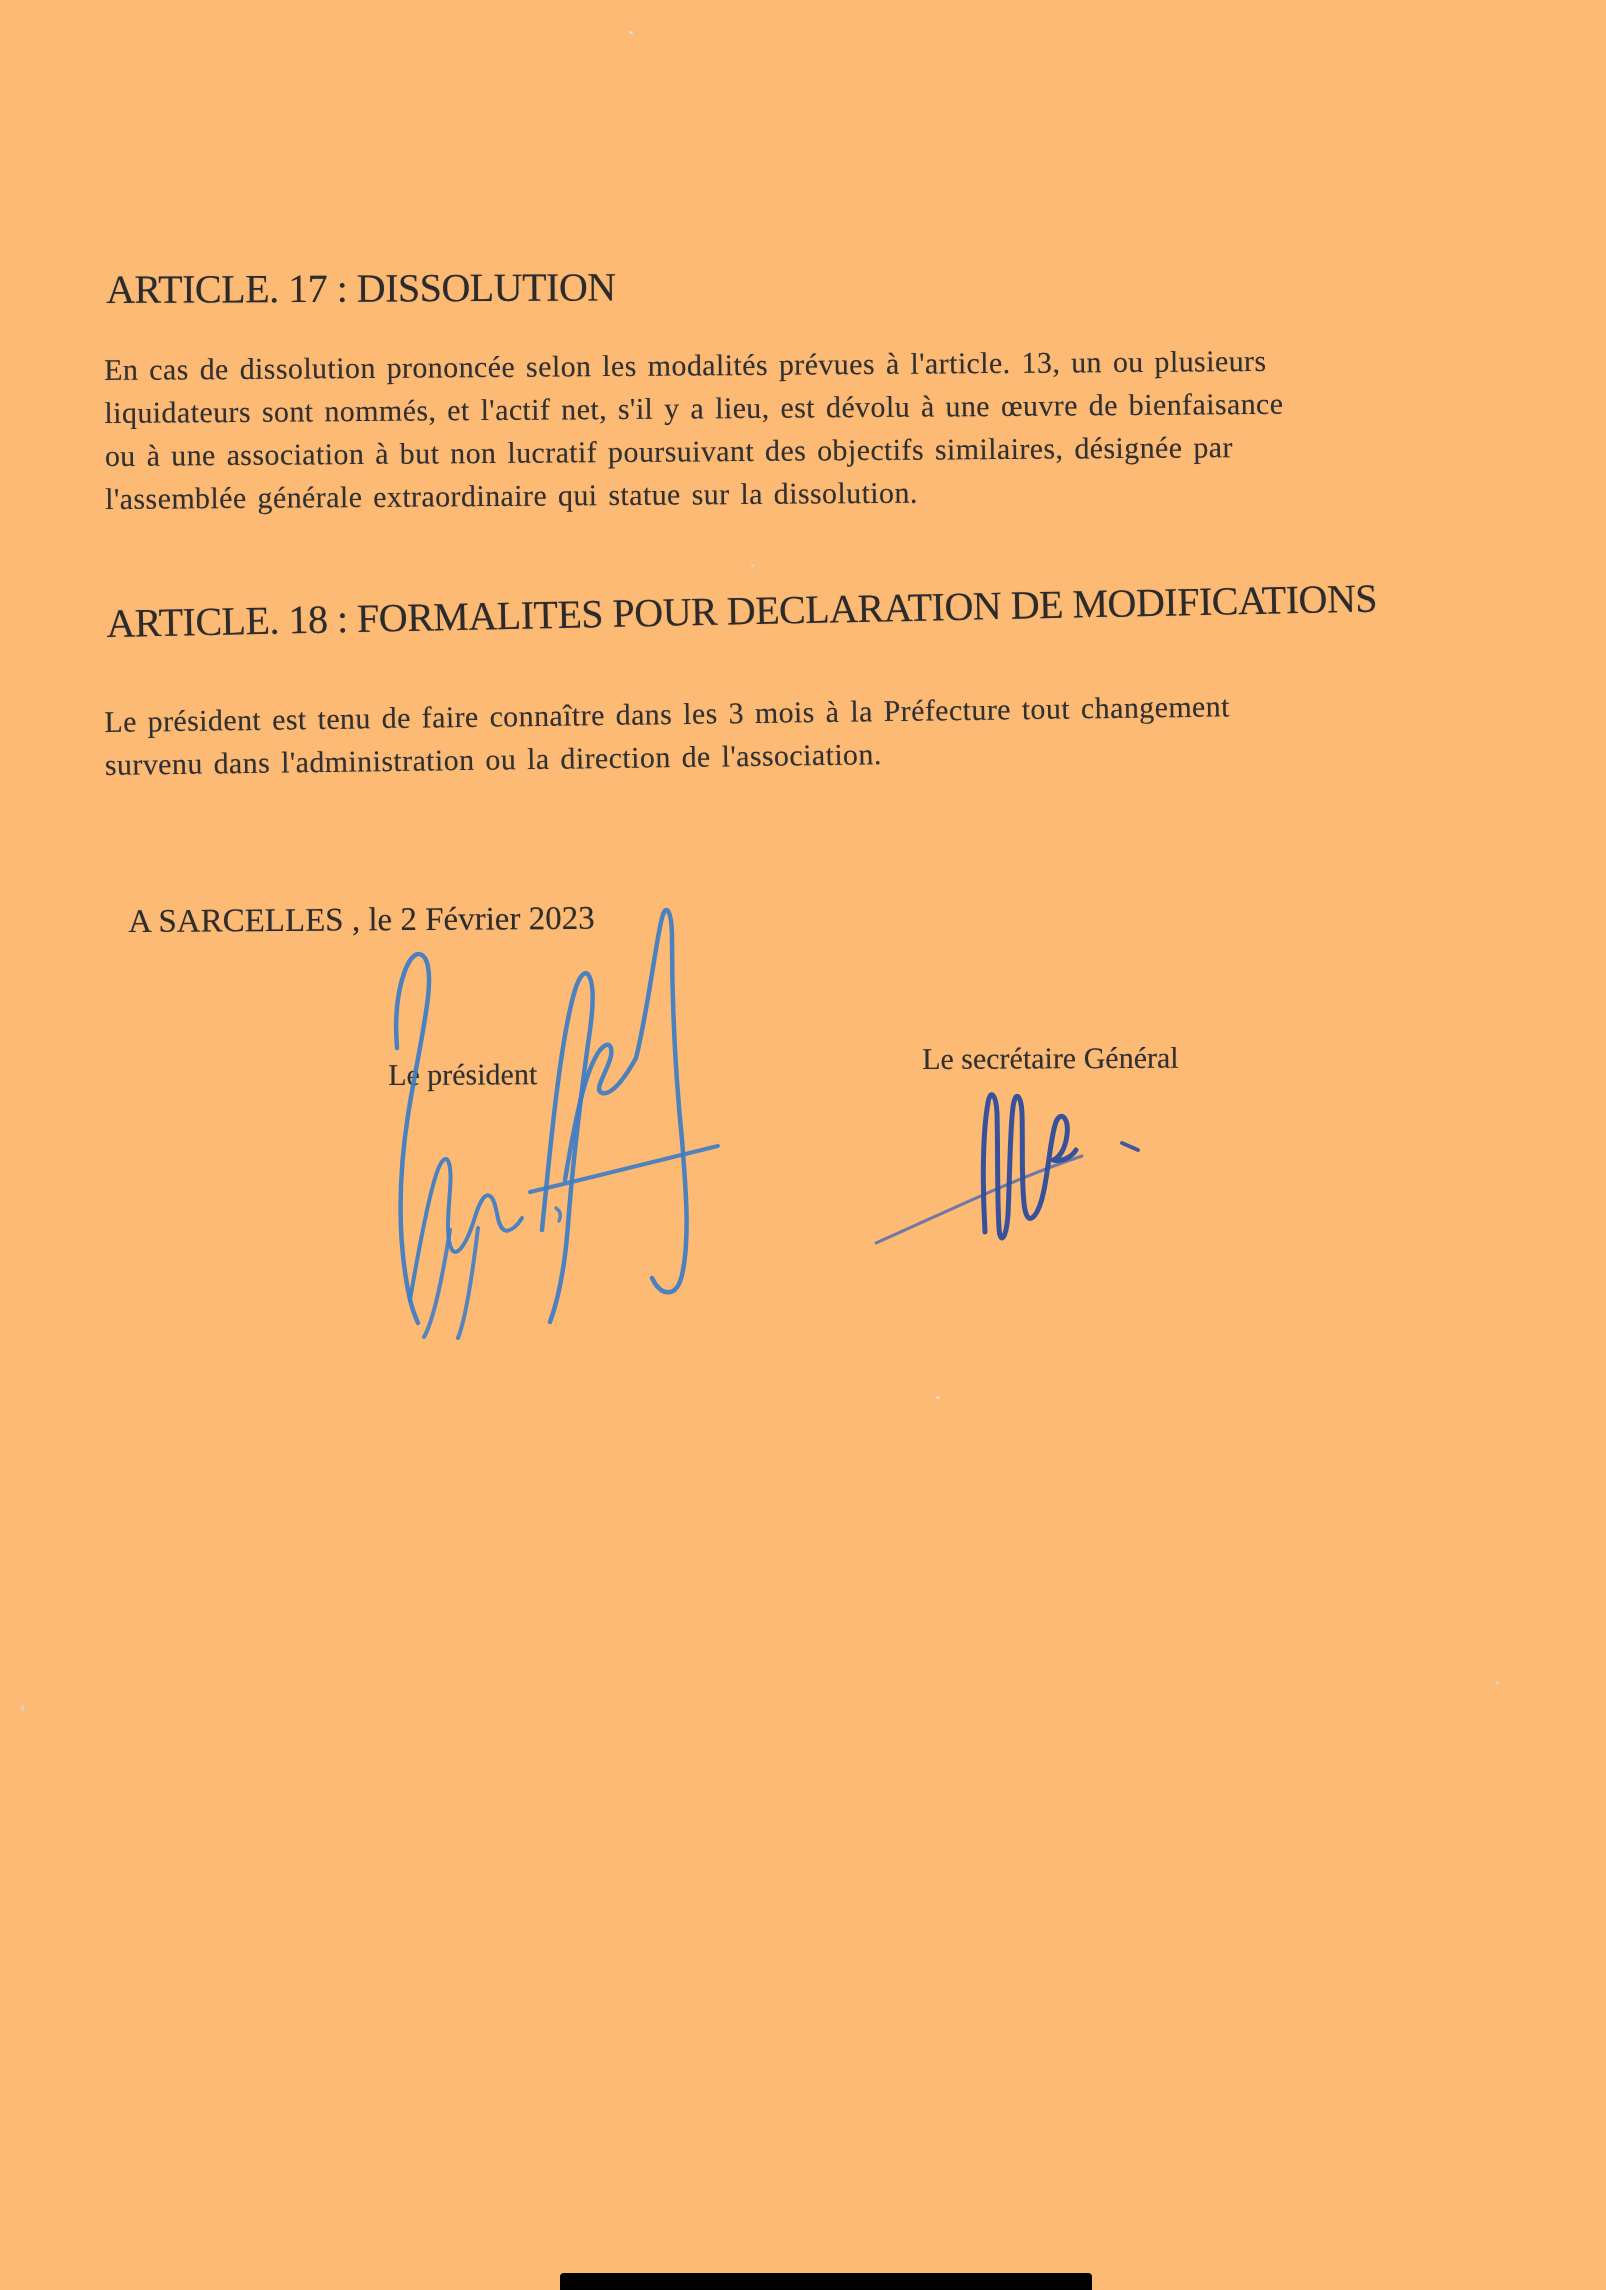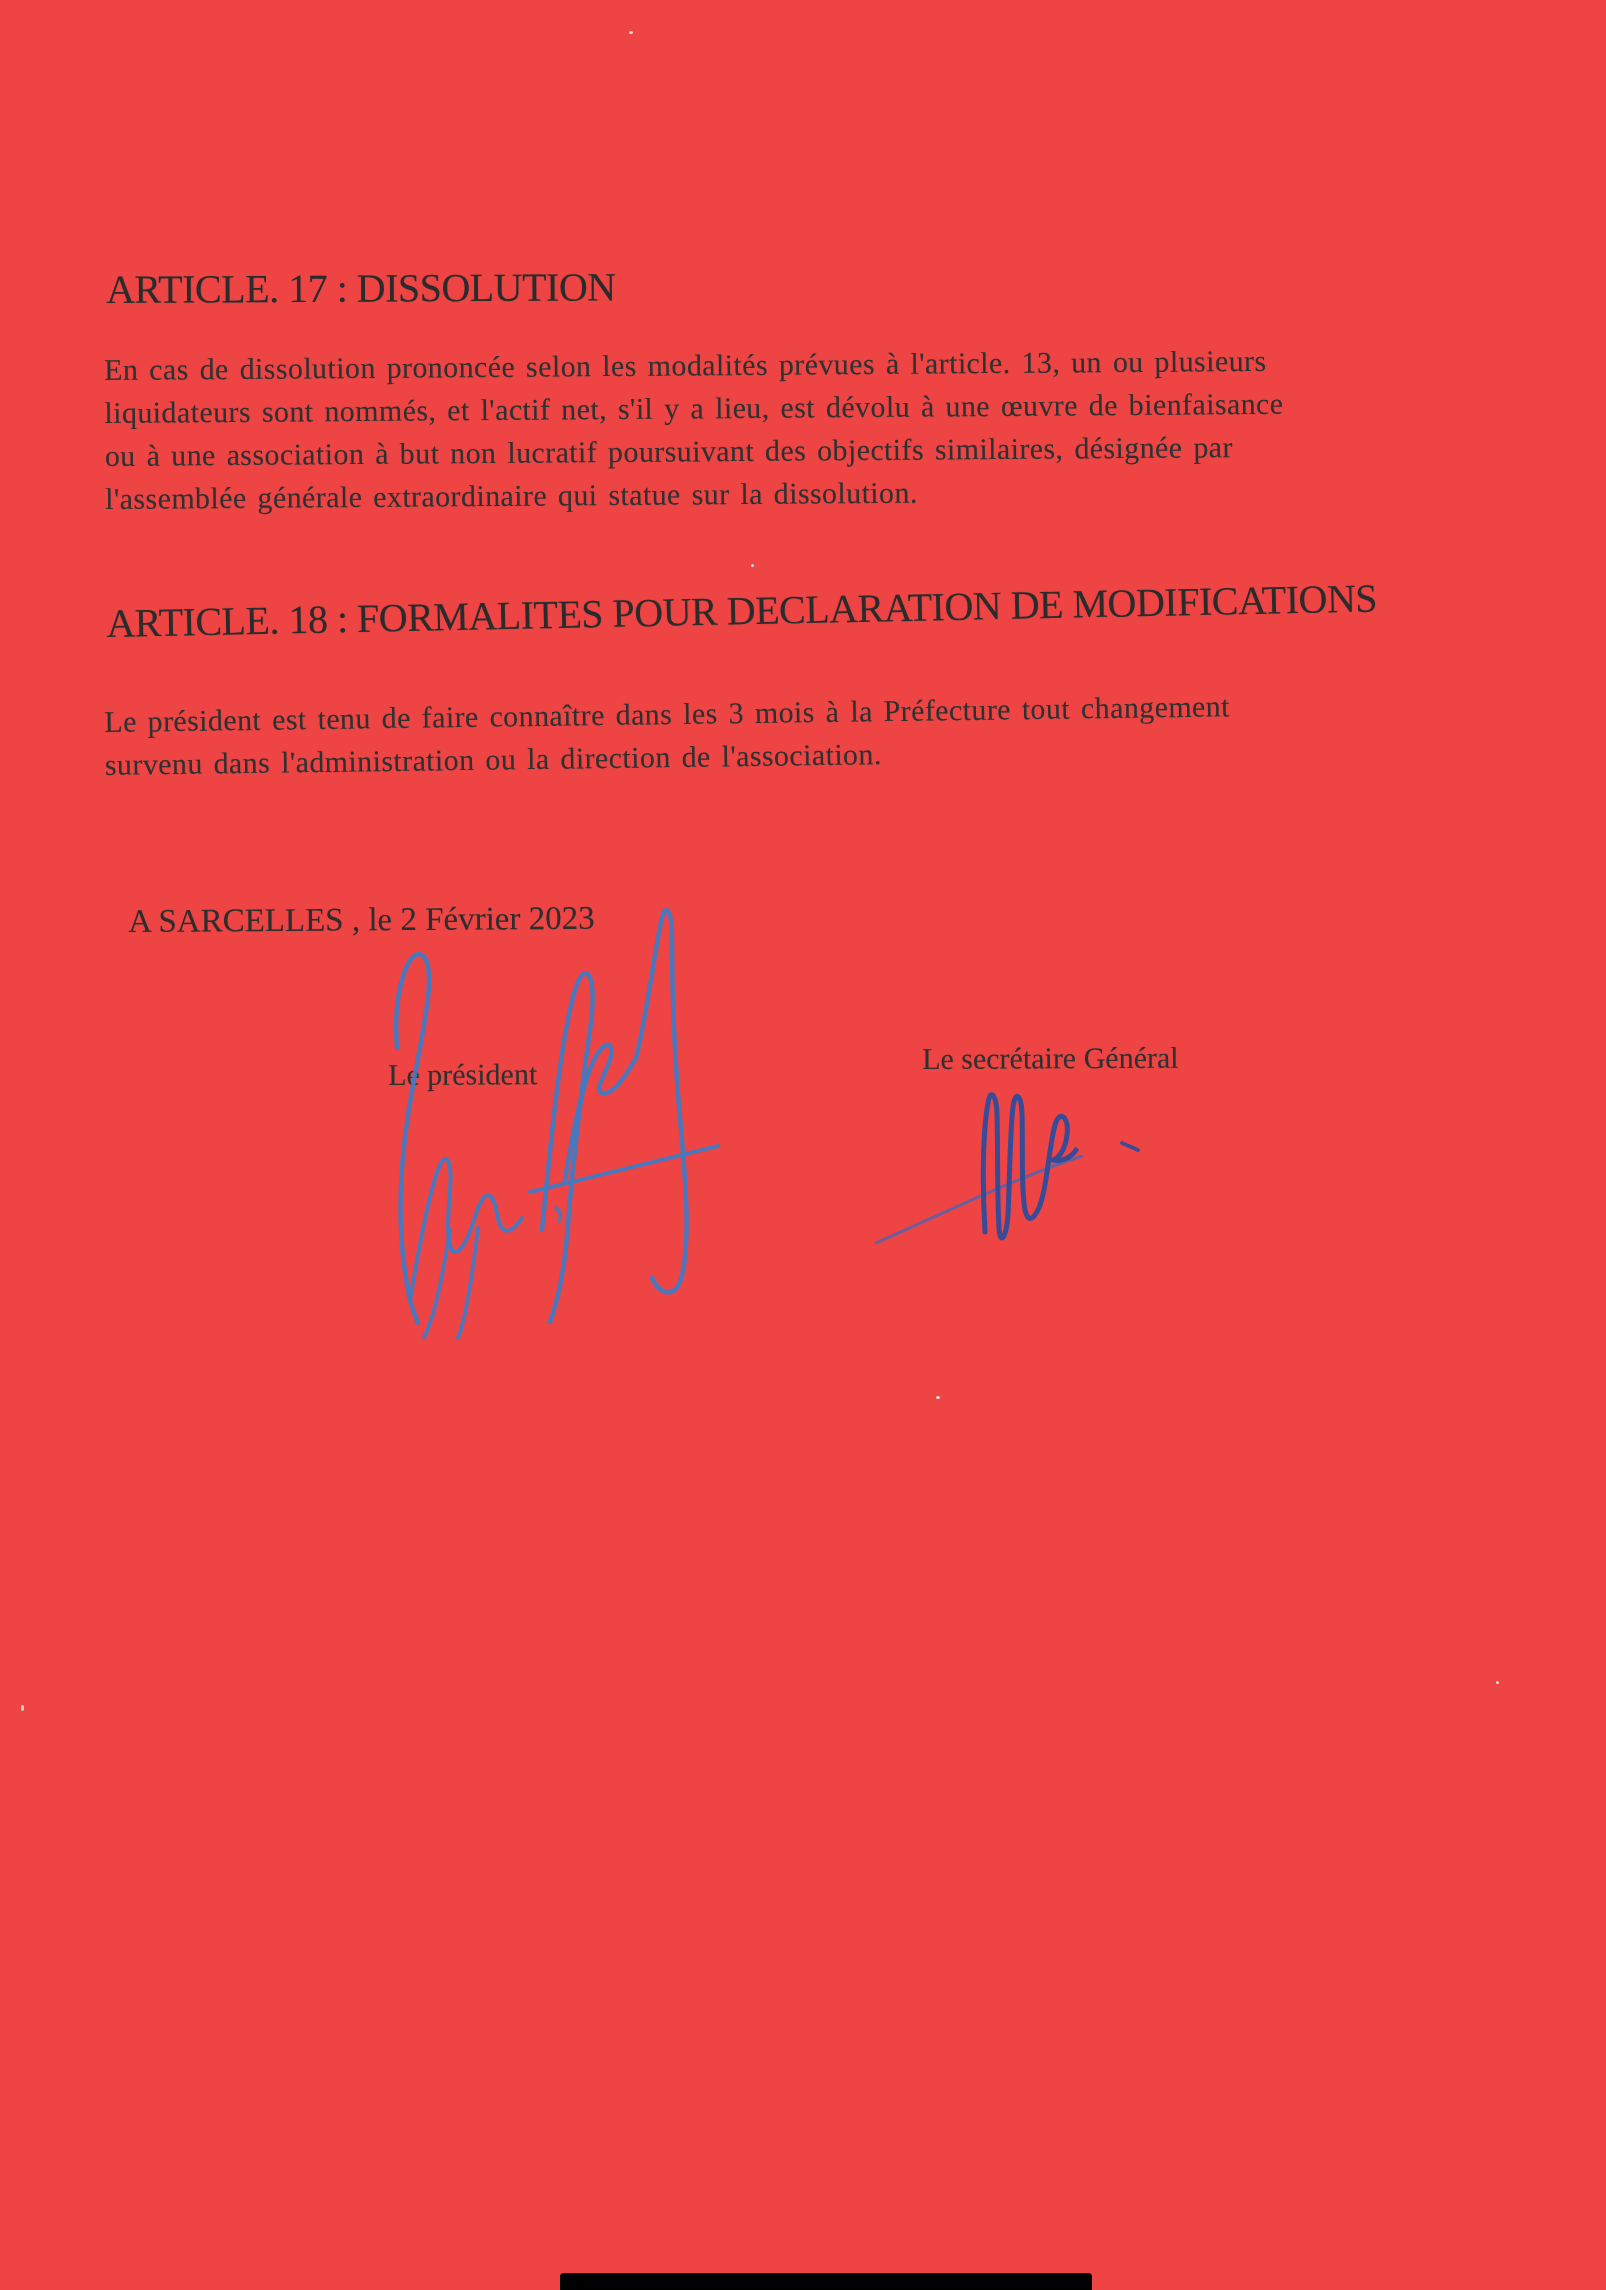--- a/index.html
+++ b/index.html
@@ -1,19 +1,19 @@
 <!DOCTYPE html>
 <html><head>
 <meta charset="utf-8">
 <style>
   html,body{margin:0;padding:0;background:#9a9a9a;}
   .page{
     position:relative;
     width:1606px;height:2290px;
-    background:#ef4444;
+    background:#fdba74;
     overflow:hidden;
     font-family:"Liberation Serif", serif;
     color:#2f2f2f;
   }
   .tblock{position:absolute;white-space:nowrap;transform-origin:left top;}
   .heading{
     font-size:40px;
     letter-spacing:-0.5px;
     color:#2b2b2b;
     text-shadow:0 0 1px rgba(70,70,70,0.5);

